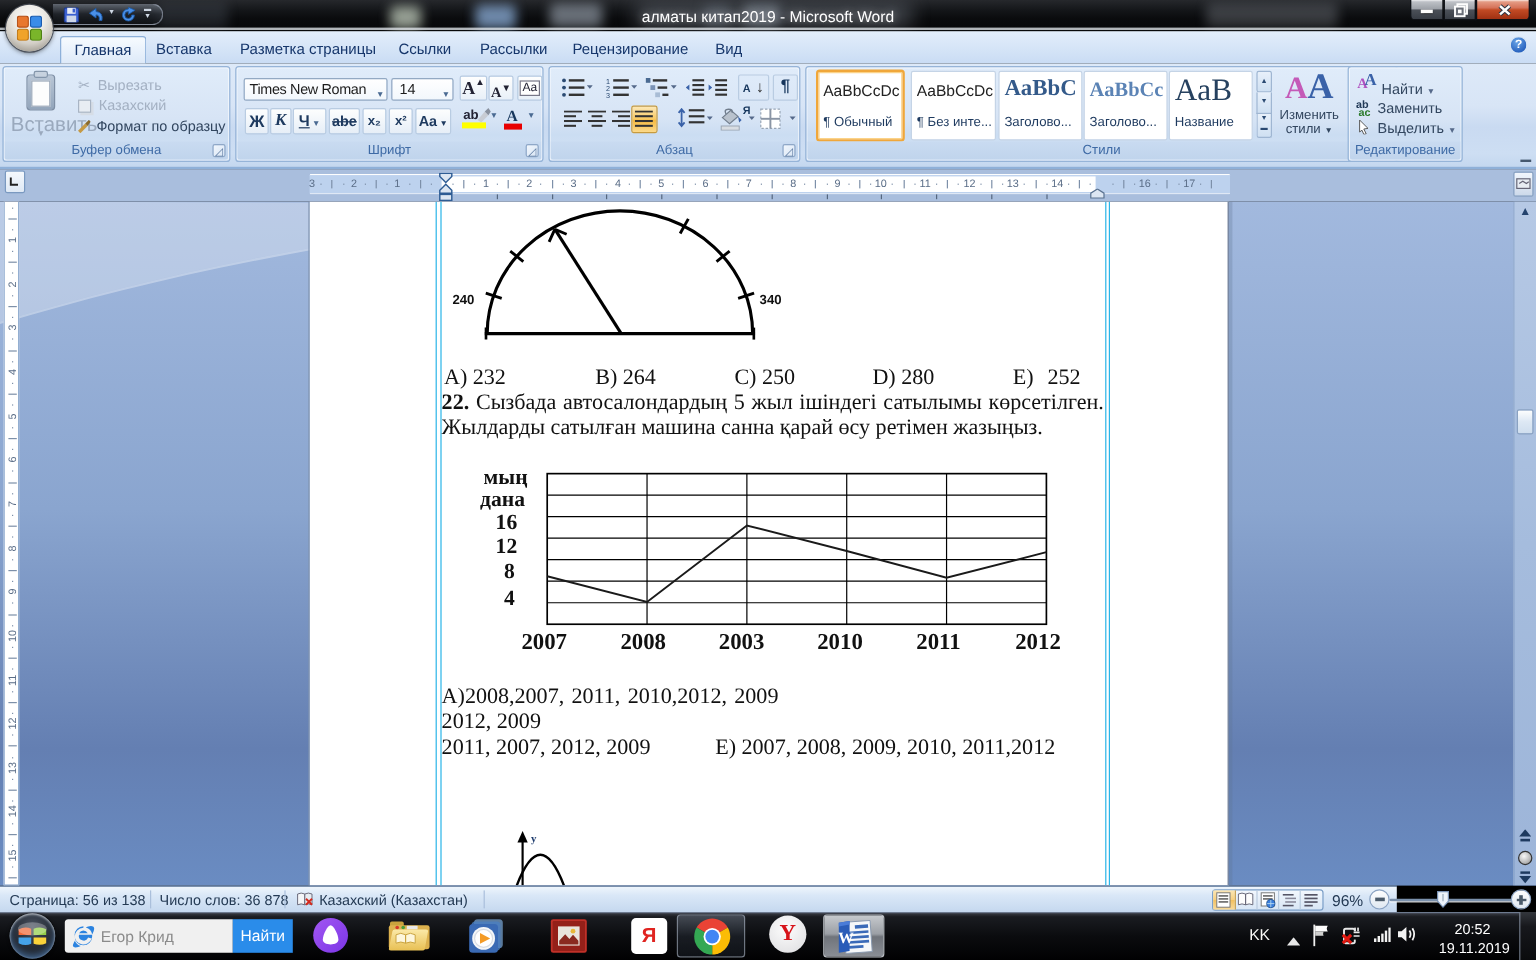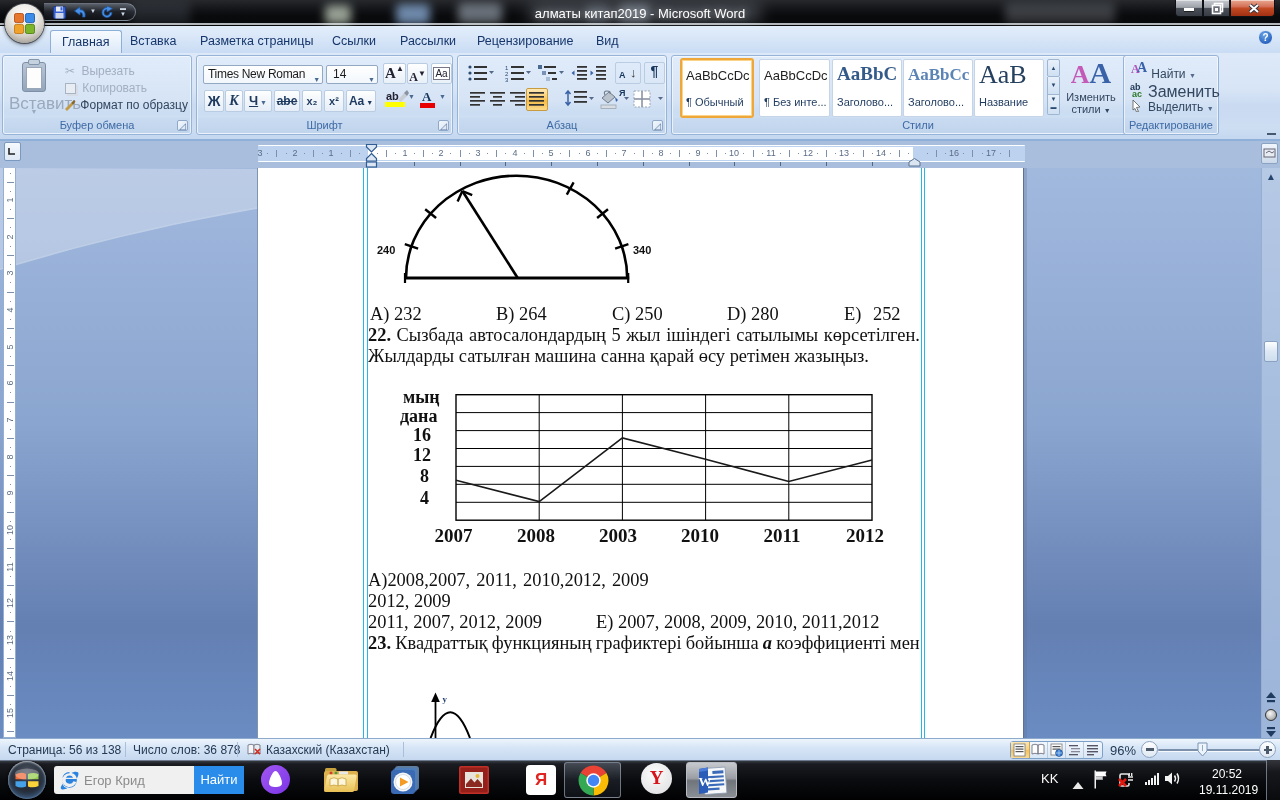--- a/index.html
+++ b/index.html
@@ -15,21 +15,21 @@
 .tab{position:absolute;top:4px;height:23px;line-height:22px;font-size:12.5px;color:#16366b;padding:0 11px}
 .tab.active{background:linear-gradient(180deg,#f7fbfe 0%,#ebf3fc 45%,#dde9f8 100%);border:1px solid #8db0d9;border-bottom:none;border-radius:3px 3px 0 0}
 #ribbon{left:0;top:53px;width:1280px;height:88px;background:linear-gradient(180deg,#dde9f8 0%,#d8e5f6 40%,#c9daf1 60%,#cddef3 85%,#c3d6ee 100%)}
 .rgroup{position:absolute;top:2px;height:80px;border:1px solid #96b4d8;border-radius:3px;background:linear-gradient(180deg,#e0ecfa 0%,#d7e4f5 55%,#cbddf2 72%,#d3e2f5 100%);box-shadow:inset 0 0 0 1px rgba(255,255,255,.55)}
 .rlabel{position:absolute;left:1px;right:1px;bottom:1px;height:15px;font-size:11px;color:#3e6aa5;text-align:center;line-height:15px;background:linear-gradient(180deg,#c9dbf1,#c0d4ec);border-radius:0 0 2px 2px}
 .dlg{position:absolute;right:3px;bottom:3px;width:11px;height:11px;border:1px solid #8fa8c8;border-radius:2px;color:#5f7ca3;font-size:9px;line-height:10px;text-align:center;background:linear-gradient(135deg,#f2f7fd,#d8e5f4)}
 #ribbon-border{left:0;top:139px;width:1280px;height:2px;background:#8fb0d8}
 #rulerband{left:0;top:141px;width:1280px;height:27px;background:#a9bedd}
 #docarea{left:0;top:168px;width:1280px;height:570px;background:linear-gradient(180deg,#a2b9de 0%,#8aa5cf 45%,#647fb2 80%,#6a8cc2 100%);overflow:hidden}
 #page{position:absolute;left:258px;top:0;width:766px;height:570px;background:#fff;font-family:"Liberation Serif",serif;color:#111;font-size:18.4px;line-height:20.9px}
-#statusbar{left:0;top:738px;width:1280px;height:22px;background:linear-gradient(180deg,#eef5fc 0%,#d9e7f7 35%,#c5d8ef 100%);border-top:1px solid #8da9cc;font-size:12px;color:#253b55}
+#statusbar{left:0;top:738px;width:1164px;height:22px;background:linear-gradient(180deg,#eef5fc 0%,#d9e7f7 35%,#c5d8ef 100%);border-top:1px solid #8da9cc;font-size:12px;color:#253b55}
 #taskbar{left:0;top:760px;width:1280px;height:40px;background:linear-gradient(180deg,#41454d 0%,#1a1c21 10%,#0b0c0f 50%,#010102 100%)}
 .tseg{position:absolute;font-size:12px;color:#243a54;top:4px}
 .rnum{position:absolute;top:6px;width:16px;text-align:center;font-size:9px;color:#5a6d87;line-height:13px}
 .rtick{position:absolute;top:9px;width:1px;height:7px;background:#7d90a9}
 .rdot{position:absolute;top:12px;width:1px;height:1px;background:#7d90a9}
 </style></head>
 <body>
 <div class="abs" id="titlebar">
   <div class="blob" style="left:325px;top:5px;width:26px;height:19px;background:#b9c4b5;opacity:.8"></div>
   <div class="blob" style="left:396px;top:4px;width:34px;height:20px;background:#8fb2de;opacity:.75"></div>
@@ -87,21 +87,21 @@
 <div class="abs" id="ribbon">
   <div class="rgroup" style="left:2px;width:190px">
     <div class="abs" style="left:6px;top:4px;width:50px;height:61px;text-align:center">
       <div class="abs" style="left:13px;top:2px;width:24px;height:30px;background:linear-gradient(180deg,#b9c6d6,#93a5bb);border:1px solid #7f8fa5;border-radius:3px"></div>
       <div class="abs" style="left:17px;top:7px;width:16px;height:22px;background:#fdfdfd;border:1px solid #9aa7b8"></div>
       <div class="abs" style="left:19px;top:-1px;width:12px;height:6px;background:#c7d2df;border:1px solid #8395aa;border-radius:2px"></div>
       <div class="abs" style="left:0;top:34px;width:50px;font-size:17px;color:#9aa9bd">Вставить</div>
       <div class="abs" style="left:21px;top:48px;width:8px;font-size:7px;color:#9aa9bd">▼</div>
     </div>
     <div class="abs" style="left:62px;top:8px;font-size:12px;color:#a3b0c2">✂ <span style="margin-left:3px">Вырезать</span></div>
-    <div class="abs" style="left:62px;top:25px;font-size:12px;color:#a3b0c2"><span style="display:inline-block;width:11px;height:11px;border:1px solid #a8b4c4;background:#e8edf3;box-shadow:2px 2px 0 #d6dde6"></span> <span style="margin-left:3px;vertical-align:2px">Копировать</span></div>
+    <div class="abs" style="left:62px;top:25px;font-size:12px;color:#a3b0c2"><span style="display:inline-block;width:11px;height:11px;border:1px solid #a8b4c4;background:#e8edf3;box-shadow:2px 2px 0 #d6dde6"></span> <span style="margin-left:3px;vertical-align:2px">Казахский</span></div>
     <div class="abs" style="left:60px;top:42px;font-size:12px;color:#32465f"><svg width="13" height="13" viewBox="0 0 13 13" style="vertical-align:-2px">
           <path d="M2 11 L8 5 L10 7 L4 13 Z" fill="#c59a45"></path>
           <path d="M8 5 L11 2 L12.5 3.5 L10 7 Z" fill="#8a6a2a"></path>
         </svg> <span style="margin-left:1px">Формат по образцу</span></div>
     <div class="rlabel">Буфер обмена</div>
       <div class="dlg">◿</div>
   </div>
   <div class="rgroup" style="left:196px;width:257px">
     <div class="abs" style="left:6px;top:9px;width:120px;height:19px;background:linear-gradient(#fff,#f2f7fc);border:1px solid #93a9c3;border-radius:2px;font-size:12px;color:#1c1c1c;line-height:17px;padding-left:4px;letter-spacing:-0.3px">Times New Roman<span style="position:absolute;right:2px;top:5px;font-size:7px;color:#4a6a92">▼</span></div>
     <div class="abs" style="left:129px;top:9px;width:52px;height:19px;background:linear-gradient(#fff,#f2f7fc);border:1px solid #93a9c3;border-radius:2px;font-size:12px;color:#1c1c1c;line-height:17px;padding-left:6px">14<span style="position:absolute;right:2px;top:5px;font-size:7px;color:#4a6a92">▼</span></div>
@@ -255,21 +255,21 @@
     </div>
     <div class="rlabel">Стили</div>
       <div class="dlg">◿</div>
   </div>
   <div class="rgroup" style="left:1123px;width:96px">
     <div class="abs" style="left:7px;top:9px;font-size:12px;color:#32465f"><span style="position:relative;display:inline-block;width:17px;height:13px"><span style="position:absolute;left:0;top:-3px;font-size:12px;font-weight:bold;color:#b052c0;font-family:'Liberation Serif'">A</span><span style="position:absolute;left:6px;top:-5px;font-size:14px;font-weight:bold;color:#3a62a8;font-family:'Liberation Serif'">A</span></span> Найти <span style="font-size:7px;color:#55698a">▼</span></div>
     <div class="abs" style="left:6px;top:26px;width:17px;height:15px">
         <span style="position:absolute;left:0;top:0;font-size:9px;font-weight:bold;color:#223a58">ab</span>
         <span style="position:absolute;left:2px;top:7px;font-size:9px;font-weight:bold;color:#2a7a2a">ac</span>
       </div>
-    <div class="abs" style="left:24px;top:27px;font-size:16px;color:#32465f">Заменить</div>
+    <div class="abs" style="left:24px;top:27px;font-size:12px;color:#32465f">Заменить</div>
     <div class="abs" style="left:7px;top:44px;font-size:12px;color:#32465f"><svg width="11" height="12" viewBox="0 0 11 12">
           <path d="M2 0 L9 7 L5.5 7.5 L7.5 11.5 L5.5 12 L4 8.5 L2 10 Z" fill="#fff" stroke="#555" stroke-width="0.8"></path>
         </svg></div>
     <div class="abs" style="left:24px;top:44px;font-size:12px;color:#32465f">Выделить <span style="font-size:7px;color:#55698a">▼</span></div>
     <div class="rlabel">Редактирование</div>
   </div>
 </div>
 <div class="abs" id="ribbon-border"></div>
 <div class="abs" style="left:1267px;top:133px;width:9px;height:2px;background:#45586e;z-index:3"></div>
 <div class="abs" id="rulerband">
@@ -504,21 +504,20 @@
     <div class="abs" style="left:195.5px;top:358px;white-space:nowrap;transform:translateX(-50%);font-size:19px"><b>2007</b></div>
     <div class="abs" style="left:278px;top:358px;white-space:nowrap;transform:translateX(-50%);font-size:19px"><b>2008</b></div>
     <div class="abs" style="left:360px;top:358px;white-space:nowrap;transform:translateX(-50%);font-size:19px"><b>2003</b></div>
     <div class="abs" style="left:442px;top:358px;white-space:nowrap;transform:translateX(-50%);font-size:19px"><b>2010</b></div>
     <div class="abs" style="left:524px;top:358px;white-space:nowrap;transform:translateX(-50%);font-size:19px"><b>2011</b></div>
     <div class="abs" style="left:607px;top:358px;white-space:nowrap;transform:translateX(-50%);font-size:19px"><b>2012</b></div>
     <div class="abs" style="left:110px;top:402px;white-space:nowrap;word-spacing:1.5px">А)2008,2007,  2011,  2010,2012,  2009</div>
     <div class="abs" style="left:110px;top:423px;white-space:nowrap;">2012, 2009</div>
     <div class="abs" style="left:110px;top:444px;white-space:nowrap;">2011, 2007, 2012, 2009</div>
     <div class="abs" style="left:338px;top:444px;white-space:nowrap;">Е) 2007, 2008, 2009, 2010, 2011,2012</div>
-    <div class="abs" style="left:110px;top:465px;white-space:nowrap;word-spacing:-0.4px"><b>23.</b> Квадраттық функцияның графиктері бойынша <b><i>а</i></b> коэффициенті мен</div>
   </div>
   <div class="abs" style="left:1261px;top:0;width:19px;height:570px;background:linear-gradient(180deg,#b6c9e5,#a5bcdd 50%,#9db5d9);border-left:1px solid #97aed0">
     <div class="abs" style="left:1px;top:2px;width:16px;height:13px;text-align:center;font-size:10px;color:#24436e;line-height:13px">▲</div>
     <div class="abs" style="left:2px;top:173px;width:14px;height:21px;background:linear-gradient(180deg,#fdfefe,#dde8f4 50%,#cfdeee);border:1px solid #8aa2c2;border-radius:2px"></div>
     <div class="abs" style="left:3px;top:521px"><svg width="12" height="11" viewBox="0 0 12 11">
           <path d="M6 0 L11 6 L1 6 Z" fill="#1e3a5f"></path>
           <rect x="2" y="8" width="8" height="2.2" fill="#1e3a5f"></rect>
         </svg></div>
     <div class="abs" style="left:3px;top:541px;width:12px;height:12px;border-radius:50%;background:radial-gradient(circle at 40% 35%,#f8f8f8,#b9b9b9 60%,#888);border:1px solid #333"></div>
     <div class="abs" style="left:3px;top:556px"><svg width="12" height="11" viewBox="0 0 12 11">

